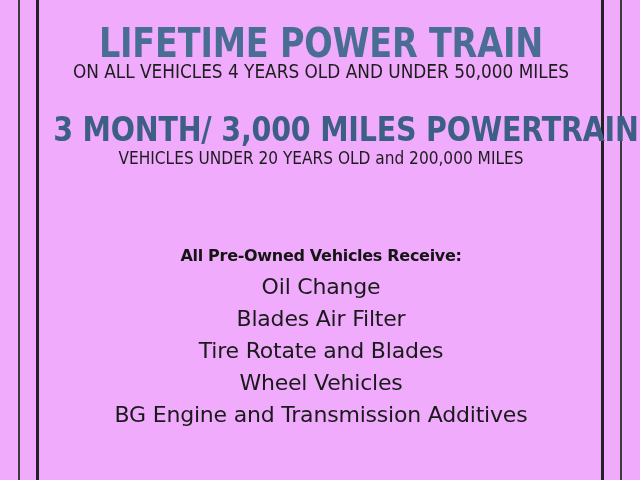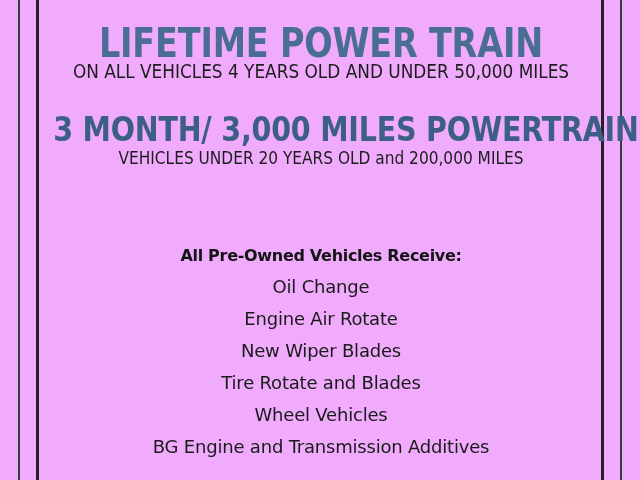--- a/index.html
+++ b/index.html
@@ -108,21 +108,21 @@
     font-weight: 700;
     font-size: 16px;
     color: #141414;
     line-height: 31px;
     white-space: nowrap;
     letter-spacing: -0.3px;
   }
   .service-item {
     font-family: "DejaVu Sans", "Liberation Sans", sans-serif;
     font-weight: 400;
-    font-size: 18px;
+    font-size: 22px;
     color: #1a1a1a;
     line-height: 32px;
     white-space: nowrap;
     letter-spacing: -0.2px;
   }
 </style>
 </head>
 <body>
 
 <div id="flyer" style="background: #f0abfc;">
@@ -140,22 +140,21 @@
 
     <div class="headline" id="headline-2" style="color: rgb(61, 95, 133);">3 MONTH/ 3,000 MILES POWERTRAIN</div>
 
     <div class="subline" id="subline-2">VEHICLES UNDER 20 YEARS OLD and 200,000 MILES</div>
 
     <div id="services">
       <div id="services-heading">All Pre-Owned Vehicles Receive:</div>
 
       <div id="services-list">
           <div class="service-item">Oil Change</div>
-          <div class="service-item">Engine Air Rotate</div>
-          <div class="service-item">New Wiper Blades</div>
+          <div class="service-item">Blades Air Filter</div>
           <div class="service-item">Tire Rotate and Blades</div>
           <div class="service-item">Wheel Vehicles</div>
           <div class="service-item">BG Engine and Transmission Additives</div>
         </div>
     </div>
 
   </div>
 </div>
 
 </body></html>

